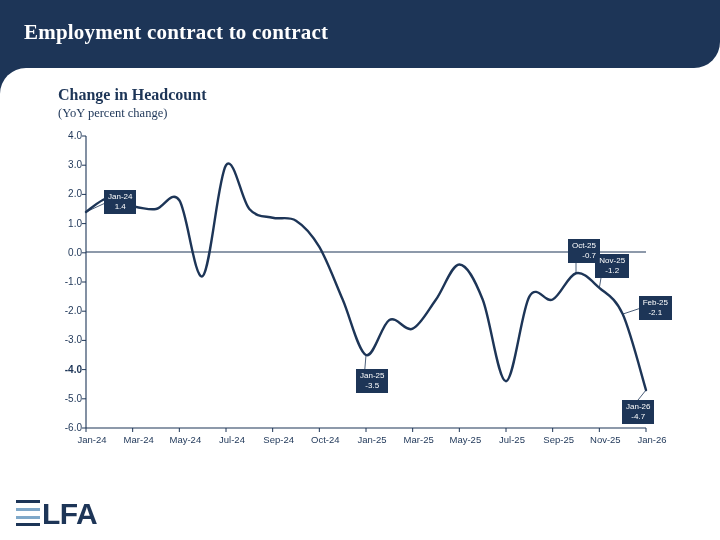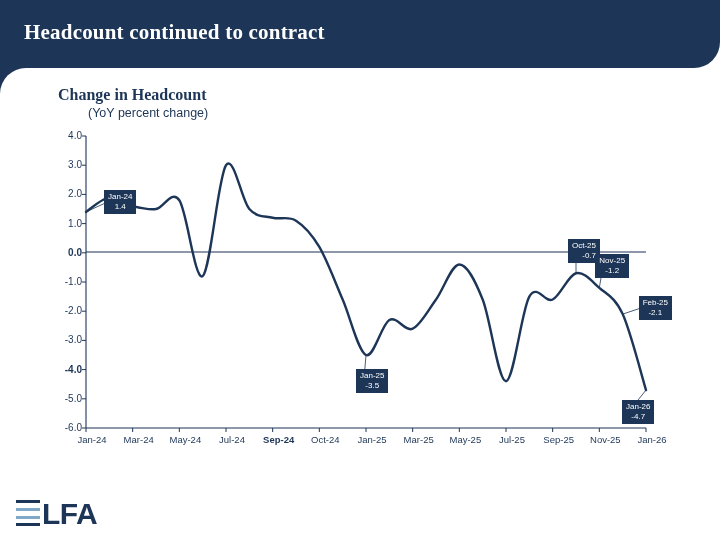--- a/index.html
+++ b/index.html
@@ -63,24 +63,23 @@
     top: 86px;
     font-family: "Liberation Serif", serif;
     font-weight: bold;
     font-size: 16px;
     color: #1d3557;
   }
   .chart-subtitle {
     position: absolute;
     left: 58px;
     top: 106px;
-    font-family: Liberation Sans, sans-serif;
+    font-family: Liberation Serif, serif;
     font-size: 12.5px;
     color: #1d3557;
-    margin-left: 30px;
   }
   
   .plot-wrap {
     position: absolute;
     left: 6px;
     top: 0;
     width: 720px;
     height: 540px;
     pointer-events: none;
     padding-left: 12px;
@@ -141,21 +140,21 @@
   .logo-e span.b3 { top: 16px; width: 24px; background: #7fa8c9; }
   .logo-e span.b4 { top: 23px; width: 24px; }
 </style>
 </head>
 <body>
 
 <div class="slide">
 
   <div class="header-band"></div>
   <div class="header-notch"></div>
-  <div class="header-title">Headcount continued to contract</div>
+  <div class="header-title">Employment contract to contract</div>
 
   <div class="chart-title">Change in Headcount</div>
   <div class="chart-subtitle">(YoY percent change)</div>
 
   <svg class="plot-svg" width="720" height="540" style="position:absolute;left:0;top:0;">
 
     <line id="yaxis" x1="86" y1="136" x2="86" y2="428" stroke="#1d3557" stroke-width="1.1"></line>
 
     <line id="zeroline" x1="86" y1="252" x2="646" y2="252" stroke="#1d3557" stroke-width="1.1"></line>
 
@@ -197,32 +196,32 @@
         <line x1="622.6666666666667" y1="314.12" x2="646.6666666666667" y2="306.12" stroke="#1d3557" stroke-width="0.8"></line>
         <line x1="646" y1="390.03999999999996" x2="630" y2="410.03999999999996" stroke="#1d3557" stroke-width="0.8"></line>
       </g>
   </svg>
 
   <div class="plot-wrap" id="labels-layer">
       <div class="ytick" style="left: 40px; top: 130px;">4.0</div>
       <div class="ytick" style="left: 40px; top: 159.2px;">3.0</div>
       <div class="ytick" style="left: 40px; top: 188.4px;">2.0</div>
       <div class="ytick" style="left: 40px; top: 217.6px;">1.0</div>
-      <div class="ytick" style="left: 40px; top: 246.8px; font-weight: bold;">0.0</div>
+      <div class="ytick" style="left: 40px; top: 246.8px;">0.0</div>
       <div class="ytick" style="left: 40px; top: 276px;">-1.0</div>
       <div class="ytick" style="left: 40px; top: 305.2px;">-2.0</div>
       <div class="ytick" style="left: 40px; top: 334.4px;">-3.0</div>
       <div class="ytick" style="left: 40px; top: 363.6px; font-weight: bold;">-4.0</div>
       <div class="ytick" style="left: 40px; top: 392.8px;">-5.0</div>
       <div class="ytick" style="left: 40px; top: 422px;">-6.0</div>
       <div class="xtick" style="left: 56px; top: 434px;">Jan-24</div>
       <div class="xtick" style="left: 102.667px; top: 434px;">Mar-24</div>
       <div class="xtick" style="left: 149.333px; top: 434px;">May-24</div>
       <div class="xtick" style="left: 196px; top: 434px;">Jul-24</div>
-      <div class="xtick" style="left: 242.667px; top: 434px; font-weight: bold;">Sep-24</div>
+      <div class="xtick" style="left: 242.667px; top: 434px;">Sep-24</div>
       <div class="xtick" style="left: 289.333px; top: 434px;">Oct-24</div>
       <div class="xtick" style="left: 336px; top: 434px;">Jan-25</div>
       <div class="xtick" style="left: 382.667px; top: 434px;">Mar-25</div>
       <div class="xtick" style="left: 429.333px; top: 434px;">May-25</div>
       <div class="xtick" style="left: 476px; top: 434px;">Jul-25</div>
       <div class="xtick" style="left: 522.667px; top: 434px;">Sep-25</div>
       <div class="xtick" style="left: 569.333px; top: 434px;">Nov-25</div>
       <div class="xtick" style="left: 616px; top: 434px;">Jan-26</div>
       <div class="callout" style="left: 98px; top: 189.92px;">Jan-24
 1.4</div>

